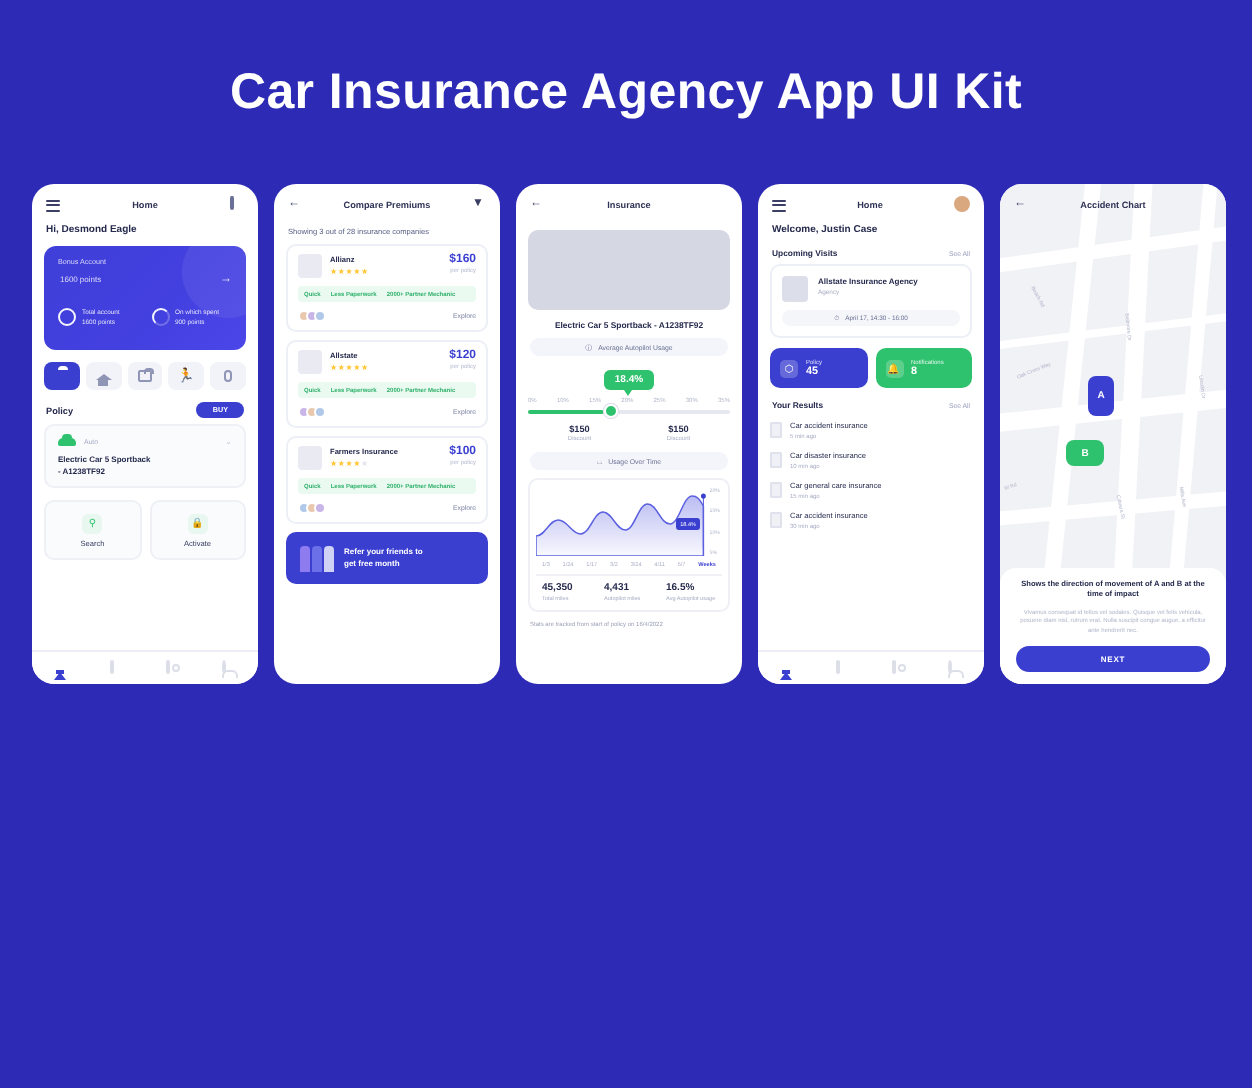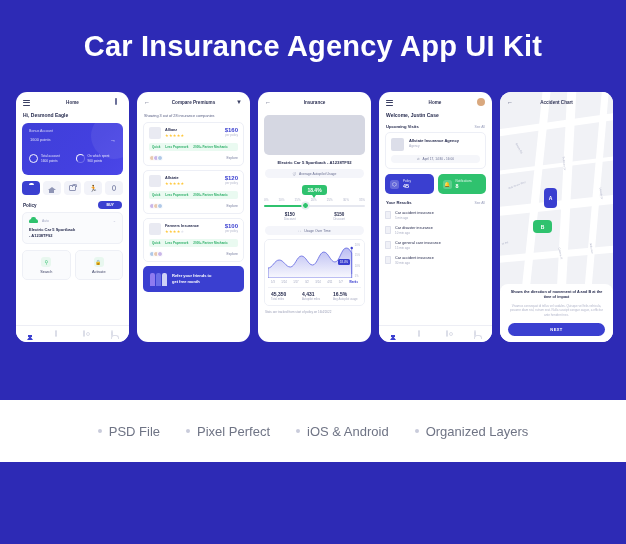--- a/index.html
+++ b/index.html
@@ -11,21 +11,21 @@
   }
   .page { position: relative; width: 626px; height: 544px; background: #2d2ab5; }
 
   
   .hero {
     height: 92px;
     display: flex; align-items: center; justify-content: center;
   }
   .hero-title {
     color: #ffffff;
-    font-size: 29px;
+    font-size: 25px;
     font-weight: bold;
     letter-spacing: 0.2px;
   }
 
   
   .phones {
     display: flex;
     gap: 8px;
     padding: 0 16px;
     height: 254px;
@@ -711,33 +711,15 @@
 
       <div class="map-panel">
         <div class="mp-title">Shows the direction of movement of A and B at the time of impact</div>
         <div class="mp-body">Vivamus consequat id tellus vel sodales. Quisque vel felis vehicula, posuere diam nisl, rutrum erat. Nulla suscipit congue augue, a efficitur ante hendrerit nec.</div>
         <div class="next-btn">NEXT</div>
       </div>
     </div>
 
   </div>
 
-  <div class="features">
-    <span class="feat">
-      <i class="feat-dot"></i>
-      <span class="feat-lbl">PSD File</span>
-    </span>
-    <span class="feat">
-      <i class="feat-dot"></i>
-      <span class="feat-lbl">Pixel Perfect</span>
-    </span>
-    <span class="feat">
-      <i class="feat-dot"></i>
-      <span class="feat-lbl">iOS &amp; Android</span>
-    </span>
-    <span class="feat">
-      <i class="feat-dot"></i>
-      <span class="feat-lbl">Organized Layers</span>
-    </span>
-  </div>
 
 
 </div>
 
 </body></html>

